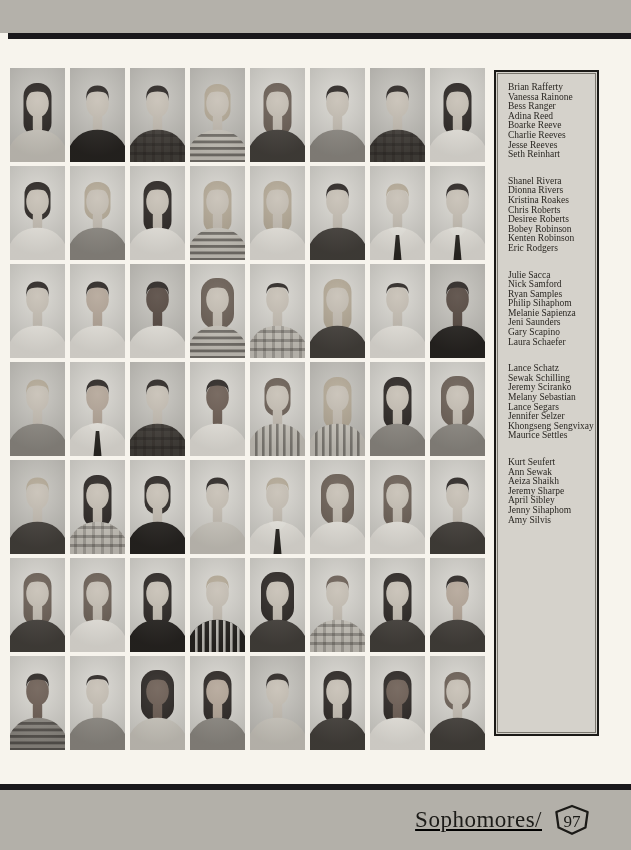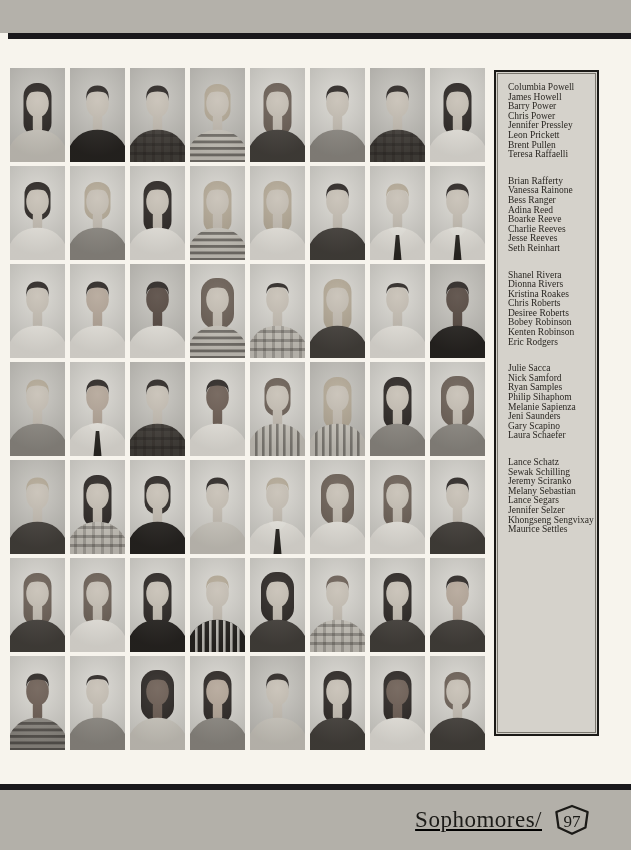--- a/index.html
+++ b/index.html
@@ -890,30 +890,20 @@
         </clipPath>
         <ellipse cx="27.5" cy="35.5" rx="11.3" ry="14.2" fill="#c6bfb4"></ellipse>
         <path d="M16.2 33 Q15.2 17.5 27.5 17.5 Q39.8 17.5 38.8 33 Q38.3 25.5 33.5 24.2 Q27.5 22.8 21.5 24.2 Q16.7 25.5 16.2 33 Z" fill="#6b5f55"></path>
       </svg>
     </div>
   </div>
 
 <div class="names-box">
   <div class="names-inner">
       <div class="name-group">
-        <div class="name-line">Columbia Powell</div>
-        <div class="name-line">James Howell</div>
-        <div class="name-line">Barry Power</div>
-        <div class="name-line">Chris Power</div>
-        <div class="name-line">Jennifer Pressley</div>
-        <div class="name-line">Leon Prickett</div>
-        <div class="name-line">Brent Pullen</div>
-        <div class="name-line">Teresa Raffaelli</div>
-      </div>
-      <div class="name-group">
         <div class="name-line">Brian Rafferty</div>
         <div class="name-line">Vanessa Rainone</div>
         <div class="name-line">Bess Ranger</div>
         <div class="name-line">Adina Reed</div>
         <div class="name-line">Boarke Reeve</div>
         <div class="name-line">Charlie Reeves</div>
         <div class="name-line">Jesse Reeves</div>
         <div class="name-line">Seth Reinhart</div>
       </div>
       <div class="name-group">
@@ -939,20 +929,29 @@
       <div class="name-group">
         <div class="name-line">Lance Schatz</div>
         <div class="name-line">Sewak Schilling</div>
         <div class="name-line">Jeremy Sciranko</div>
         <div class="name-line">Melany Sebastian</div>
         <div class="name-line">Lance Segars</div>
         <div class="name-line">Jennifer Selzer</div>
         <div class="name-line">Khongseng Sengvixay</div>
         <div class="name-line">Maurice Settles</div>
       </div>
+      <div class="name-group">
+        <div class="name-line">Kurt Seufert</div>
+        <div class="name-line">Ann Sewak</div>
+        <div class="name-line">Aeiza Shaikh</div>
+        <div class="name-line">Jeremy Sharpe</div>
+        <div class="name-line">April Sibley</div>
+        <div class="name-line">Jenny Sihaphom</div>
+        <div class="name-line">Amy Silvis</div>
+      </div>
     </div>
 </div>
 
 <div class="rule-bottom"></div>
 <div class="band-bottom"></div>
 
 <div class="footer">
   <span class="footer-label">Sophomores/</span>
   <svg class="shield" width="42" height="36" viewBox="0 0 44 38">
     <path d="M5.5 10.5 L22 4.2 L38.5 10.5 L36.2 27 L22 33.6 L7.8 27 Z" fill="none" stroke="#1b1a17" stroke-width="2.4" stroke-linejoin="round"></path>

